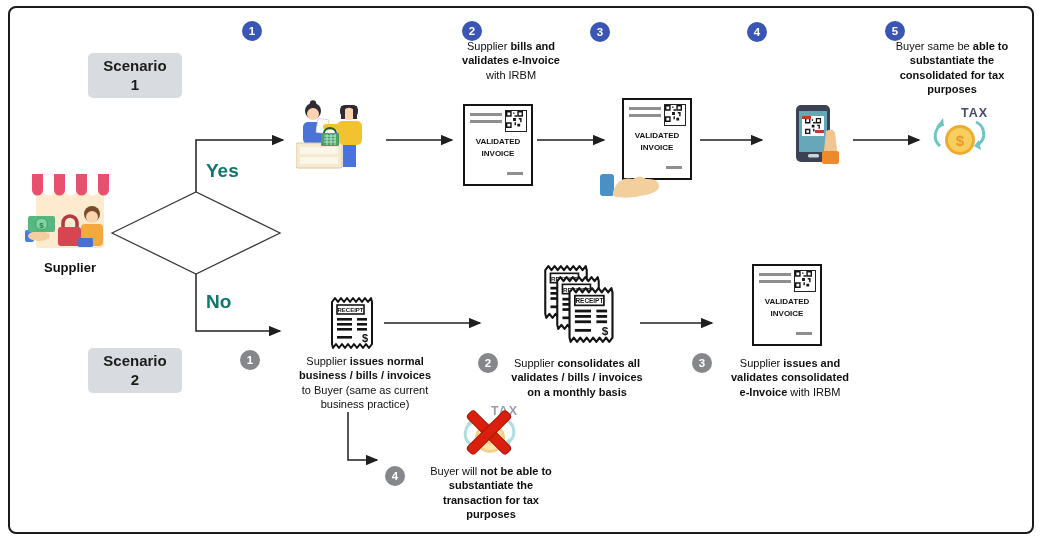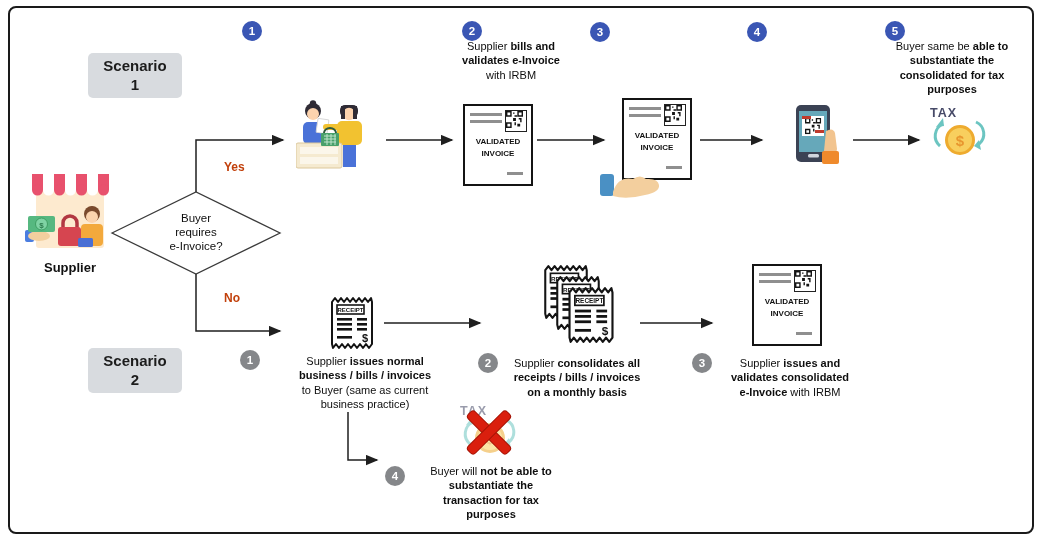--- a/index.html
+++ b/index.html
@@ -9,37 +9,37 @@
   .overlay{position:absolute;left:0;top:0;pointer-events:none;}
   .badge{position:absolute;width:94px;height:45px;background:#d8dbdf;border-radius:5px;
     display:flex;align-items:center;justify-content:center;text-align:center;
     font-weight:bold;font-size:15px;line-height:1.25;white-space:pre-line;color:#1c1c1c;}
   .cap{position:absolute;font-size:11px;line-height:1.3;text-align:center;white-space:pre-line;color:#0e0e0e;}
   .cap .b{font-weight:bold;}
   .numc{position:absolute;width:20px;height:20px;border-radius:50%;color:#fff;font-weight:bold;
     font-size:11.5px;text-align:center;line-height:20px;}
   .blue{background:#3a56b4;}
   .gray{background:#85878a;}
-  .lbl-bold{position:absolute;font-weight:bold;font-size:12px;color:#c2410c;margin-left:18px;}
+  .lbl-bold{position:absolute;font-weight:bold;font-size:19px;color:#0f766e;}
   .dtext{position:absolute;left:136px;top:211px;width:120px;text-align:center;
     font-size:11.5px;line-height:1.22;white-space:pre-line;color:#0e0e0e;}
   .suplabel{position:absolute;left:22px;top:260px;width:96px;text-align:center;font-weight:bold;font-size:13px;}
   .icon{position:absolute;}
   
   .doc{position:absolute;width:66px;height:78px;background:#fff;border:2.5px solid #141414;}
   .doc .ln{position:absolute;background:#8f8f8f;height:3px;}
   .doc .l1{left:5px;top:7px;width:32px;}
   .doc .l2{left:5px;top:14px;width:32px;}
   .doc .l3{right:8px;bottom:9px;width:16px;}
   .doc .qrbox{position:absolute;top:4px;right:4px;width:20px;height:20px;border:1.5px solid #222;background:#fff;}
   .doc .dlabel{position:absolute;top:30px;left:0;right:0;text-align:center;font-size:8px;
     font-weight:bold;line-height:1.5;white-space:pre-line;letter-spacing:0;}
   
   .tax{position:absolute;width:58px;height:56px;}
-  .taxword{position:absolute;top:0;left:0;right:0;text-align:left;font-weight:bold;
+  .taxword{position:absolute;top:0;left:0;right:0;text-align:right;font-weight:bold;
     font-size:12.5px;letter-spacing:1px;color:#474a68;}
   .coin{position:absolute;left:15px;top:19px;width:30px;height:30px;border-radius:50%;
     background:#f8cf5e;border:3px solid #eeab2f;box-sizing:border-box;
     display:flex;align-items:center;justify-content:center;font-weight:bold;font-size:15px;color:#e8962e;}
   .taxarrows{position:absolute;left:0;top:8px;}
   .faded{opacity:.55;}
   .xbar{position:absolute;left:2px;top:24px;width:54px;height:9px;background:#da1f0e;border-radius:3px;
     box-shadow:0 0 0 1px #a51507;}
   .x1{transform:rotate(45deg);}
   .x2{transform:rotate(-45deg);}
@@ -112,23 +112,20 @@
     <path d="M38,60 v-5 a7,7 0 0 1 14,0 v5" stroke="#b23842" stroke-width="3.5" fill="none"></path>
     <rect x="33" y="59" width="23" height="19" rx="3" fill="#d64550"></rect>
     <circle cx="67" cy="46" r="8" fill="#7a4a2d"></circle>
     <circle cx="67" cy="42" r="3.5" fill="#7a4a2d"></circle>
     <circle cx="67" cy="49" r="6" fill="#fbd3ad"></circle>
     <rect x="56" y="56" width="22" height="22" rx="4" fill="#f3a93c"></rect>
     <rect x="53" y="70" width="15" height="9" rx="1.5" fill="#4a6fd4"></rect>
   </svg>
   <div class="suplabel">Supplier</div>
 
-  <div class="dtext">Buyer
-requires
-e-Invoice?</div>
   <div class="lbl-bold" style="left:206px;top:160px;">Yes</div>
   <div class="lbl-bold" style="left:206px;top:291px;">No</div>
 
   <div class="numc blue" style="left:242px;top:21px;">1</div>
   <div class="numc blue" style="left:462px;top:21px;">2</div>
   <div class="numc blue" style="left:590px;top:22px;">3</div>
   <div class="numc blue" style="left:747px;top:22px;">4</div>
   <div class="numc blue" style="left:885px;top:21px;">5</div>
 
   <div class="cap" style="left:429px;top:39px;width:164px;"><span>Supplier </span><span class="b">bills and
@@ -216,21 +213,21 @@
   <div class="numc gray" style="left:240px;top:350px;">1</div>
   <div class="numc gray" style="left:478px;top:353px;">2</div>
   <div class="numc gray" style="left:692px;top:353px;">3</div>
   <div class="numc gray" style="left:385px;top:466px;">4</div>
 
   <div class="cap" style="left:280px;top:354px;width:170px;"><span>Supplier </span><span class="b">issues normal
 business / bills / invoices</span><span>
 to Buyer (same as current
 business practice)</span></div>
   <div class="cap" style="left:492px;top:356px;width:170px;"><span>Supplier </span><span class="b">consolidates all
-receipts / bills / invoices
+validates / bills / invoices
 on a monthly basis</span></div>
   <div class="cap" style="left:705px;top:356px;width:170px;"><span>Supplier </span><span class="b">issues and
 validates consolidated
 e-Invoice</span><span> with IRBM</span></div>
   <div class="cap" style="left:406px;top:464px;width:170px;text-align:center;"><span>Buyer will </span><span class="b">not be able to
 substantiate the
 transaction for tax
 purposes</span></div>
 
   <svg class="icon" style="left:330px;top:296px;" width="44" height="54" viewBox="0 0 44 54">

